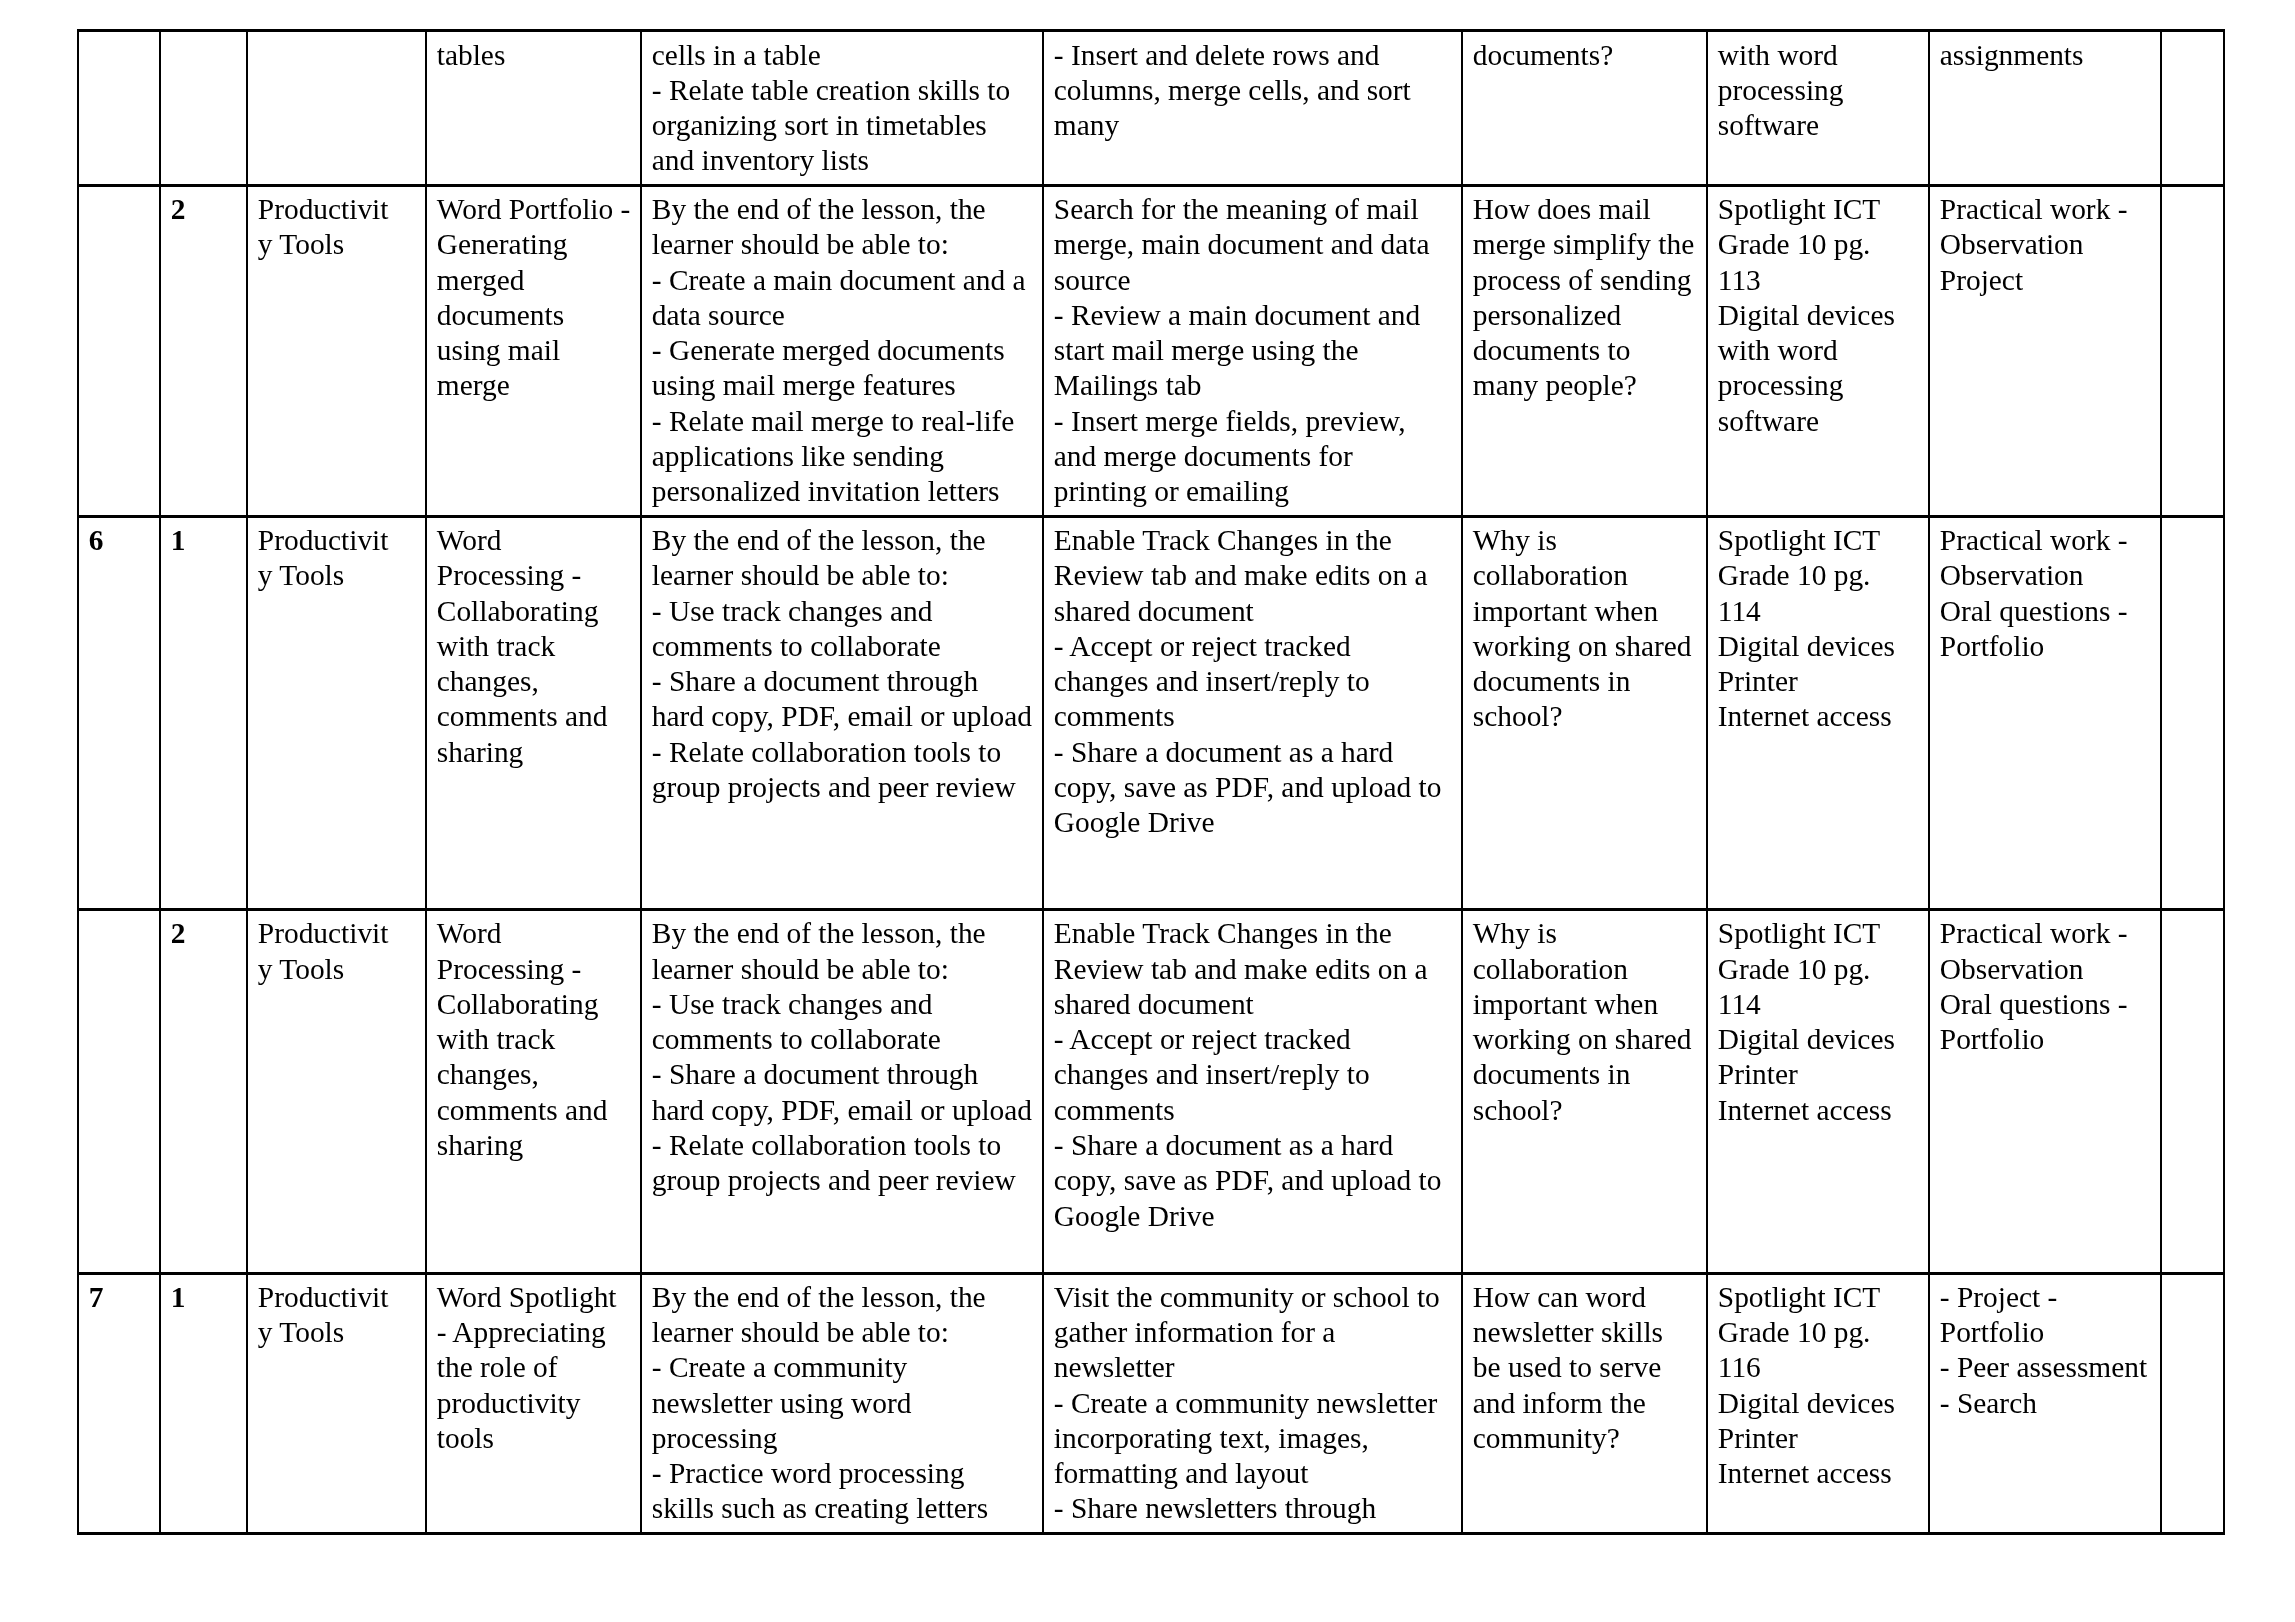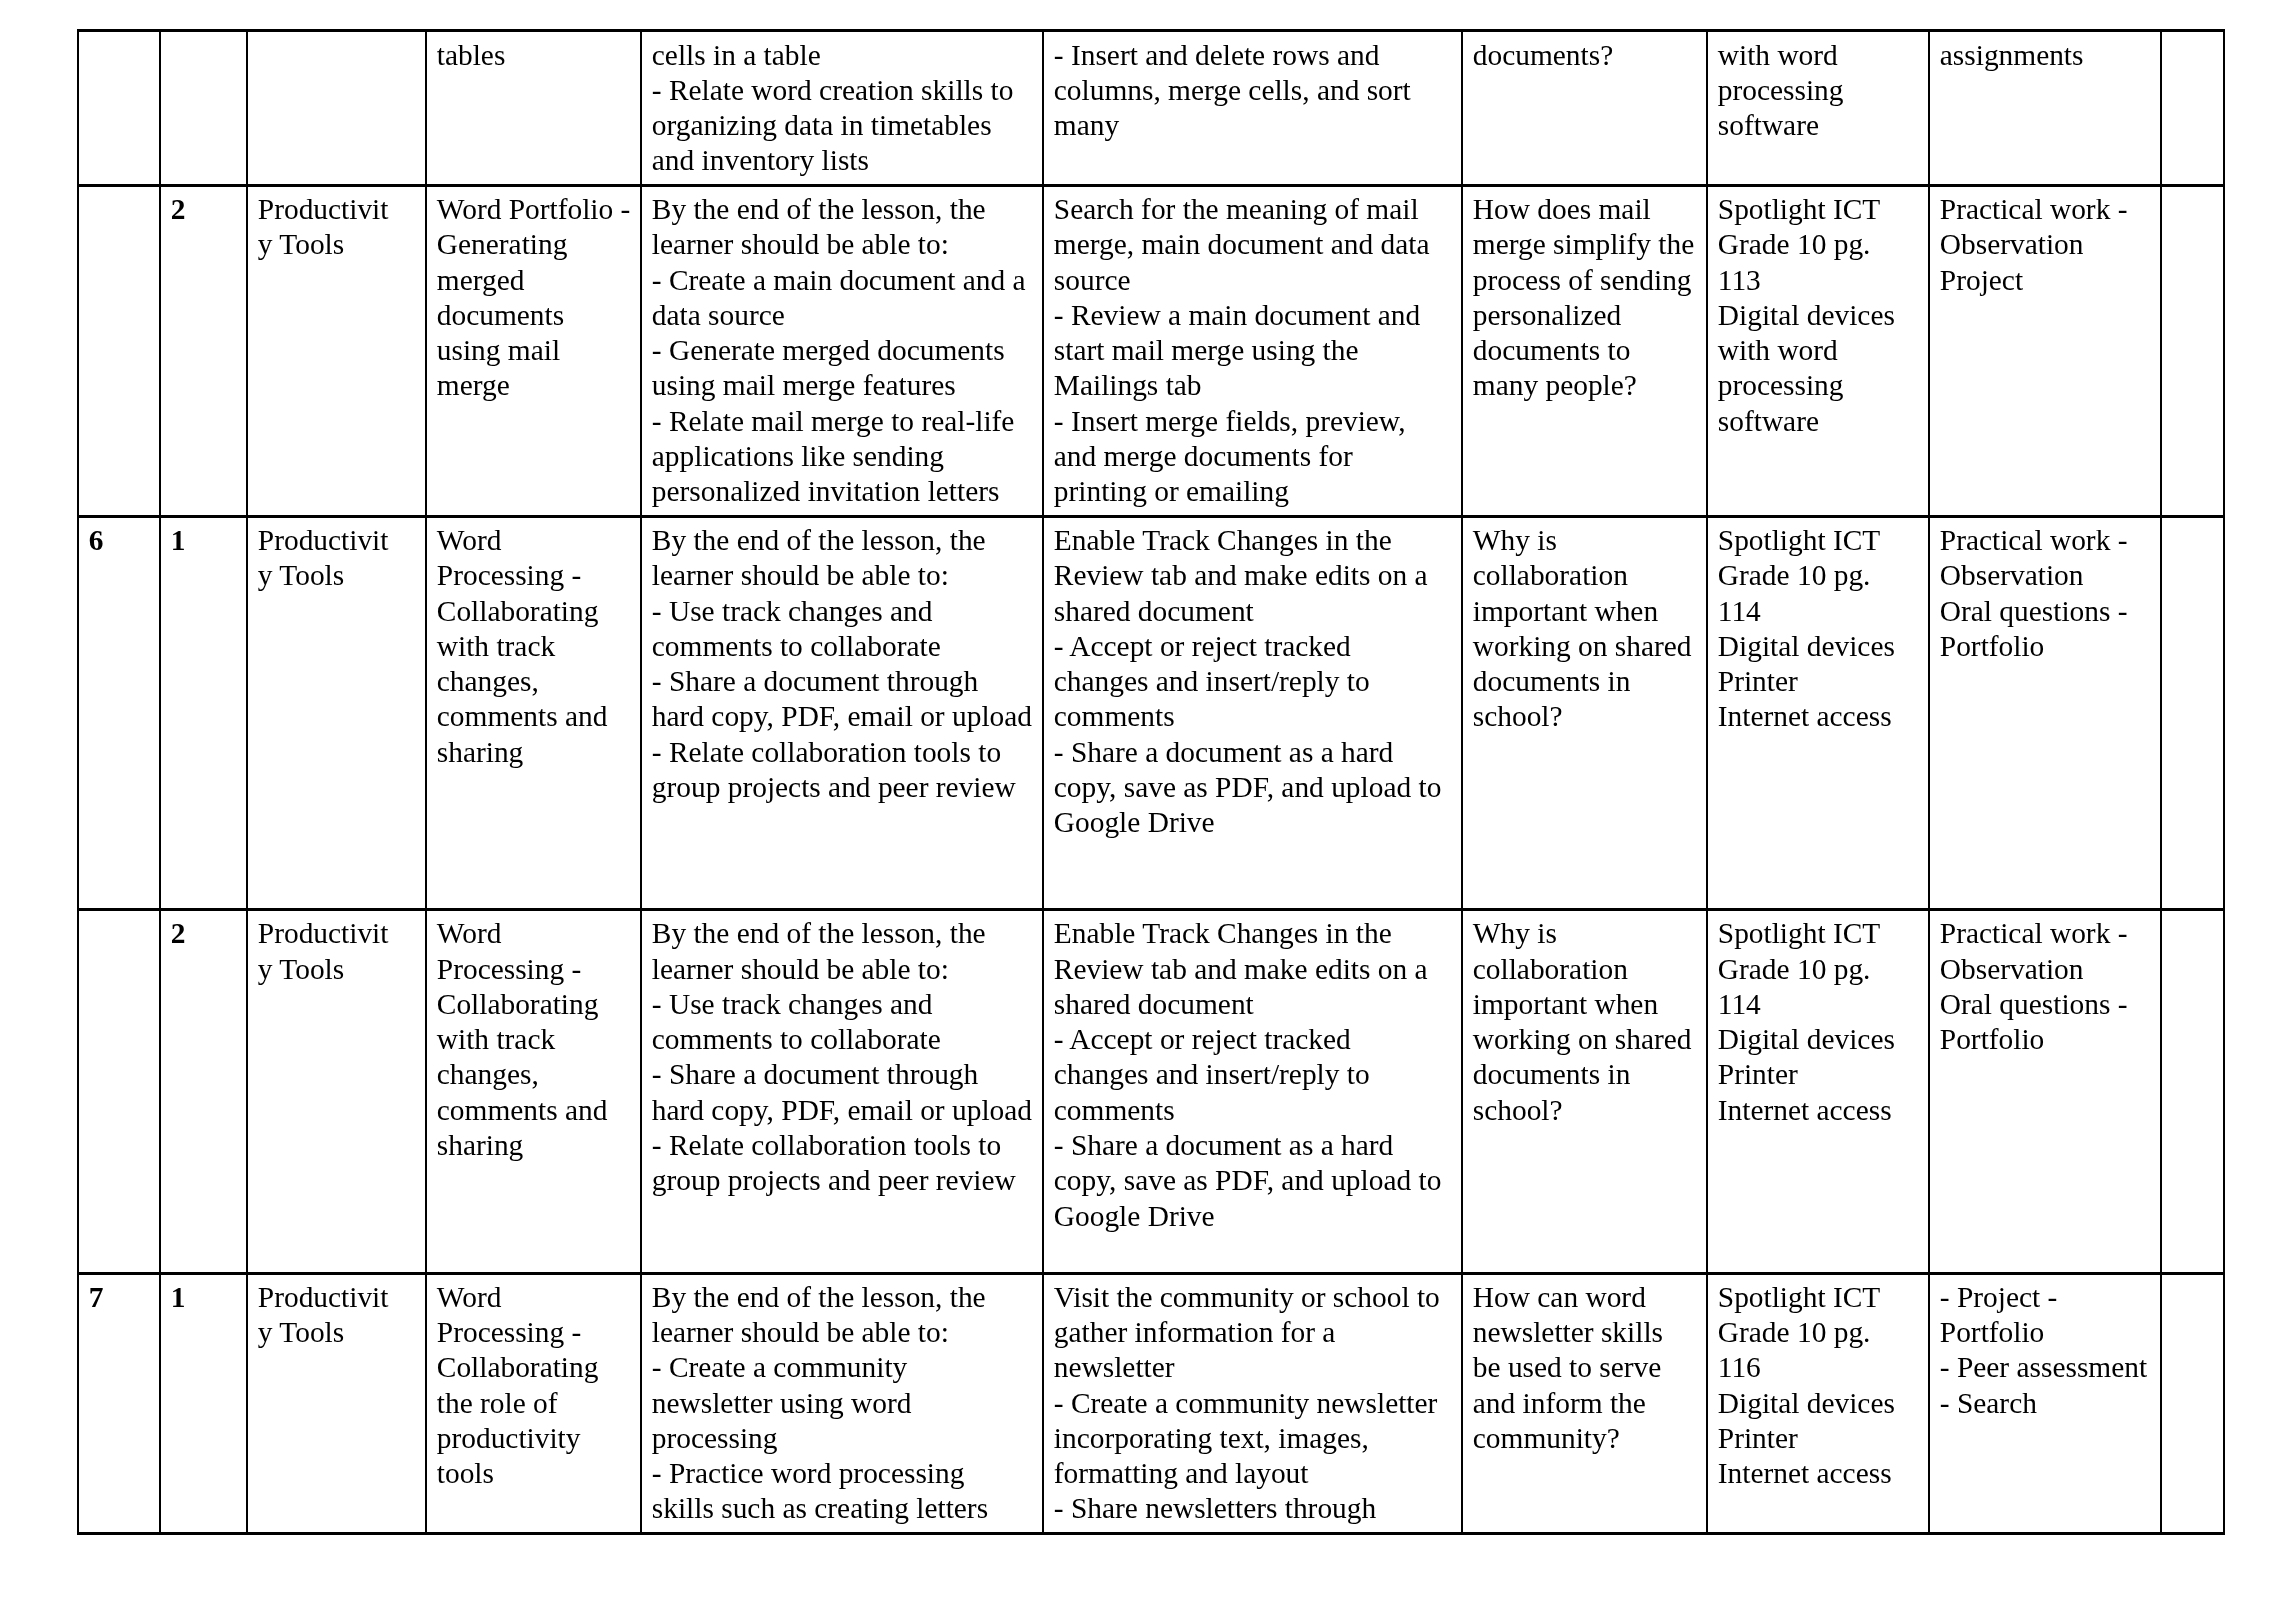--- a/index.html
+++ b/index.html
@@ -61,21 +61,21 @@
       <col style="width:232px">
       <col style="width:63px">
     </colgroup>
     <tbody>
       <tr class="row-a">
         <td class="num"></td>
         <td class="num"></td>
         <td></td>
         <td>tables</td>
         <td>cells in a table
-- Relate word creation skills to organizing data in timetables and inventory lists</td>
+- Relate table creation skills to organizing sort in timetables and inventory lists</td>
         <td>- Insert and delete rows and columns, merge cells, and sort many</td>
         <td>documents?</td>
         <td>with word processing software</td>
         <td>assignments</td>
         <td></td>
       </tr>
       <tr class="row-b">
         <td class="num"></td>
         <td class="num">2</td>
         <td>Productivit
@@ -137,21 +137,21 @@
 Internet access</td>
         <td>Practical work - Observation
 Oral questions - Portfolio</td>
         <td></td>
       </tr>
       <tr class="row-e">
         <td class="num">7</td>
         <td class="num">1</td>
         <td>Productivit
 y Tools</td>
-        <td>Word Processing - Collaborating the role of productivity tools</td>
+        <td>Word Spotlight - Appreciating the role of productivity tools</td>
         <td>By the end of the lesson, the learner should be able to:
 - Create a community newsletter using word processing
 - Practice word processing skills such as creating letters</td>
         <td>Visit the community or school to gather information for a newsletter
 - Create a community newsletter incorporating text, images, formatting and layout
 - Share newsletters through</td>
         <td>How can word newsletter skills be used to serve and inform the community?</td>
         <td>Spotlight ICT Grade 10 pg. 116
 Digital devices
 Printer

